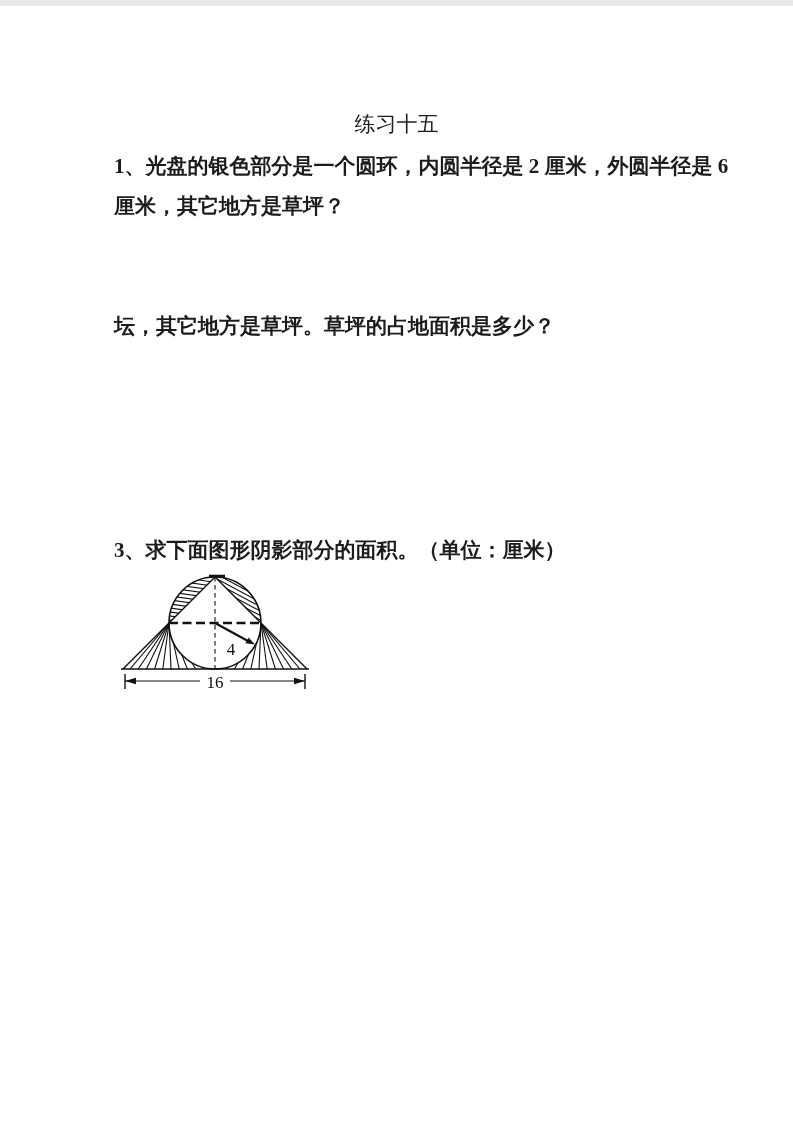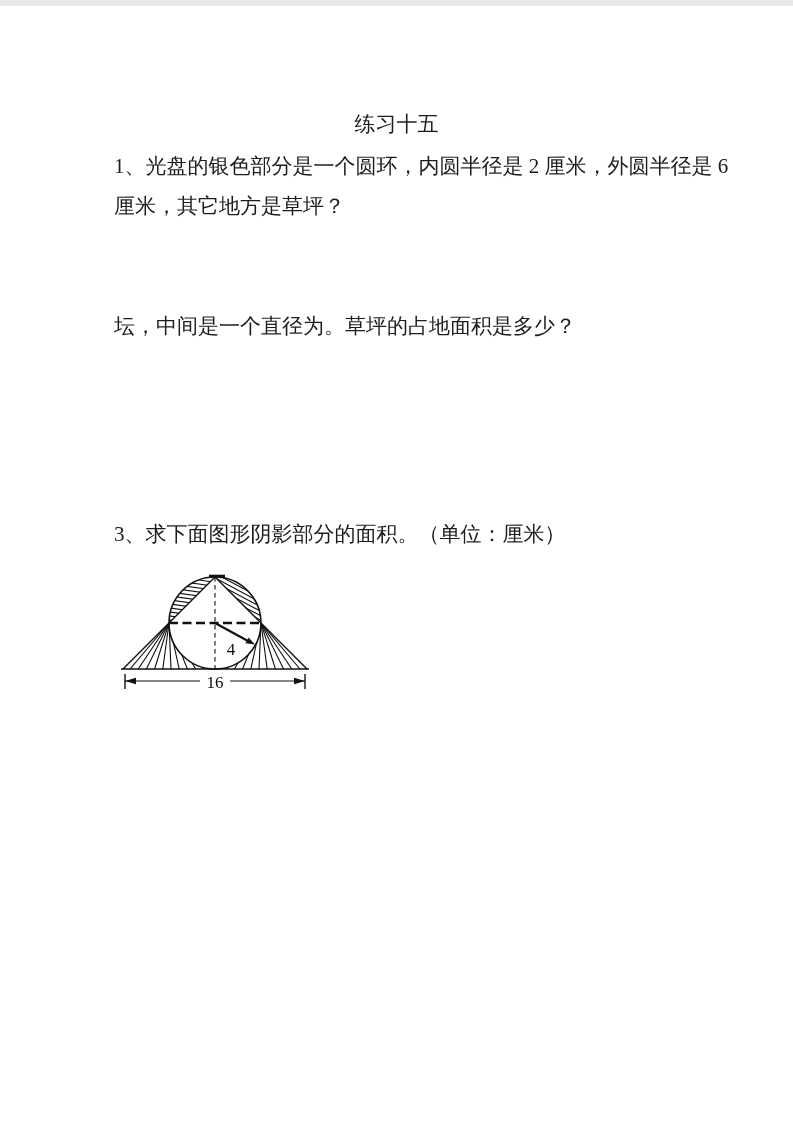--- a/index.html
+++ b/index.html
@@ -18,24 +18,25 @@
     text-align:center;
     font-size:21px;
     line-height:40px;
     white-space:nowrap;
   }
   .para{position:absolute;left:114px;}
   .para .line{
     font-size:21px;
     line-height:40px;
     white-space:nowrap;
+    font-weight:bold;
   }
   .p1{top:140px;}
   .p2{top:300px;}
-  .p3{top:508px;}
+  .p3{top:524px;}
   .figure-wrap{
     position:absolute;
     left:118px;top:560px;
     width:204px;height:132px;
   }
   svg{display:block;}
   svg text{
     font-family:"Liberation Serif","DejaVu Serif",serif;
     fill:#111;
   }
@@ -46,21 +47,21 @@
 <div class="page">
 
   <div class="doc-title">练习十五</div>
 
   <div class="para p1">
     <div class="line">1、光盘的银色部分是一个圆环，内圆半径是 2 厘米，外圆半径是 6</div>
     <div class="line">厘米，其它地方是草坪？</div>
   </div>
 
   <div class="para p2">
-    <div class="line">坛，中间是一个直径为。草坪的占地面积是多少？</div>
+    <div class="line">坛，其它地方是草坪。草坪的占地面积是多少？</div>
   </div>
 
   <div class="para p3">
     <div class="line">3、求下面图形阴影部分的面积。（单位：厘米）</div>
   </div>
 
   <div class="figure-wrap">
     <svg width="204" height="132" viewBox="0 0 204 132">
       <defs>
         <clipPath id="clip-seg-ul">

